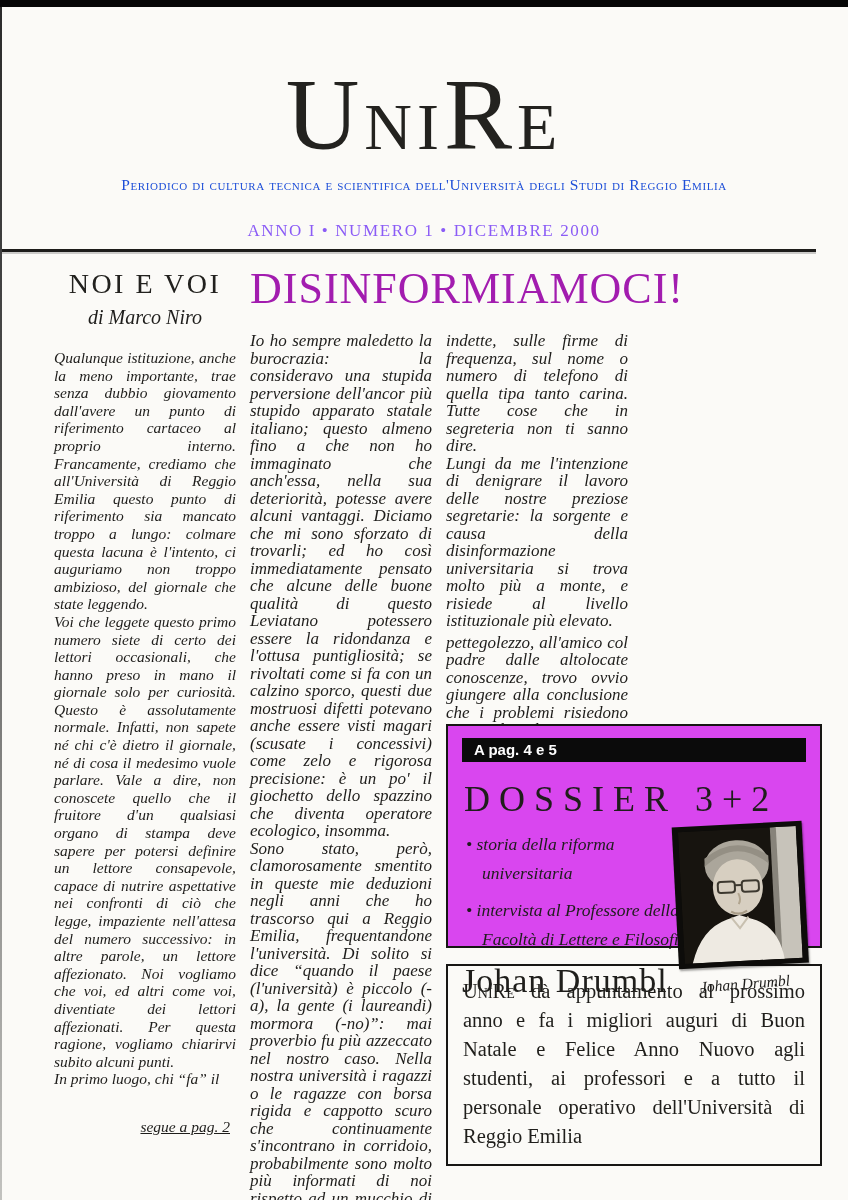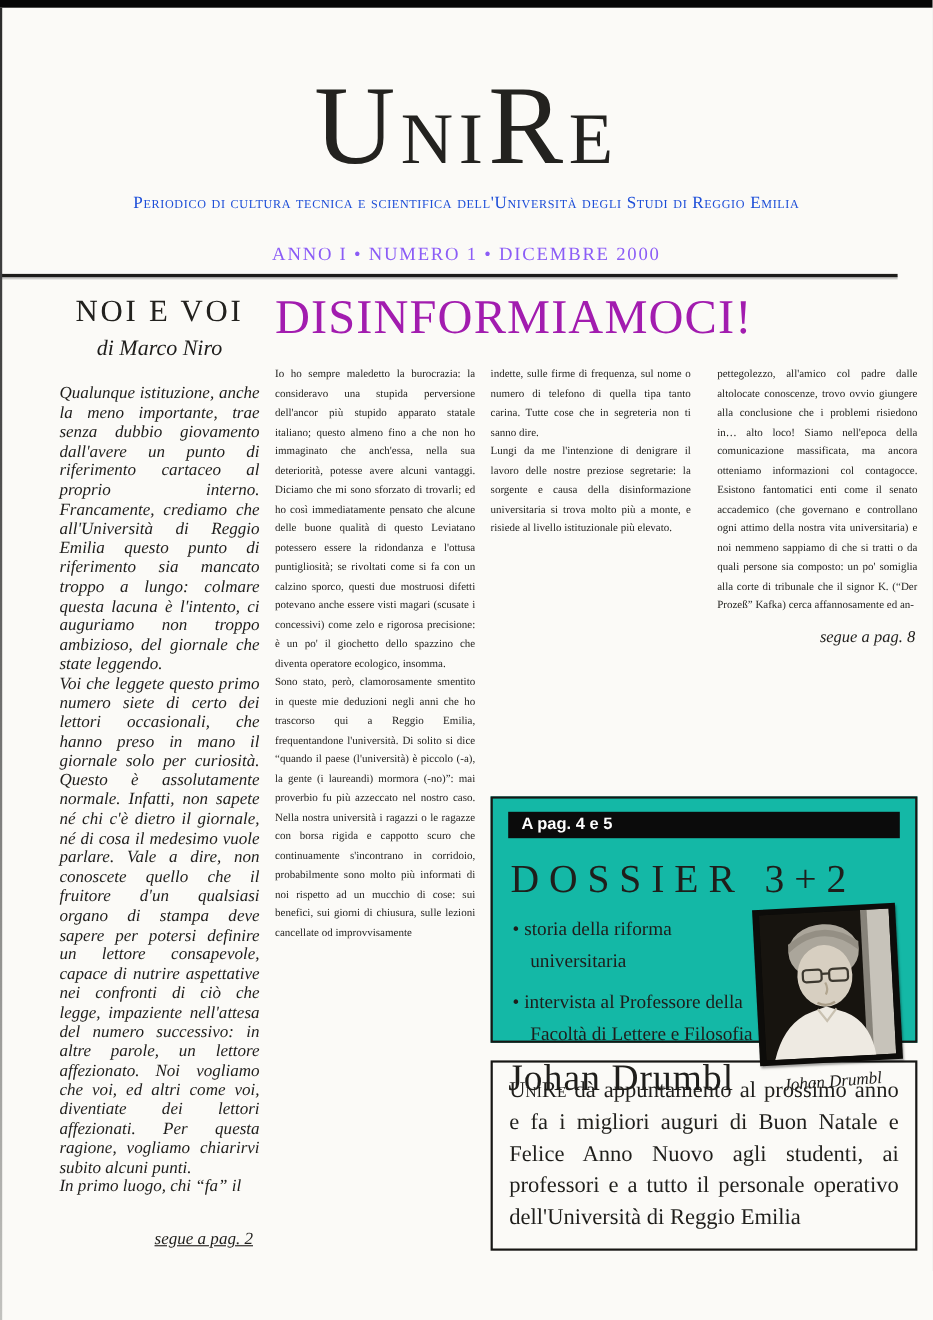--- a/index.html
+++ b/index.html
@@ -31,33 +31,33 @@
   
   .ed-title{font-size:28px;font-weight:normal;letter-spacing:2.5px;text-align:center;margin:2px 0 0;color:#22211e;}
   .byline{text-align:center;font-style:italic;font-size:20px;margin:6px 0 20px;}
   .left-col p{margin:0;font-style:italic;font-size:15.5px;line-height:17.6px;text-align:justify;font-family:Liberation Serif, serif;}
   .left-col .continuation{margin-top:30px;font-style:italic;font-size:15.5px;text-align:right;padding-right:6px;text-decoration:underline;}
 
   
   .headline{margin:0 0 20px;font-weight:normal;font-size:44px;letter-spacing:1px;line-height:1.05;color:#a21caf;}
   .columns{display:flex;gap:14px;}
   .tcol{width:182px;flex:0 0 182px;}
-  .columns p{margin:0;font-size:10px;line-height:17.5px;text-align:justify;}
+  .columns p{margin:0;font-size:17px;line-height:17.5px;text-align:justify;font-style:italic;}
   .col23{flex:1;}
-  .cols23-text{display:flex;gap:24px;height:392px;overflow:hidden;}
+  .cols23-text{display:flex;gap:4px;height:392px;overflow:hidden;flex-direction:column;}
   .continuation-main{margin-top:12px;font-style:italic;font-size:15px;text-align:right;padding-right:2px;}
 
   
   .dossier{position:relative;border:2.5px solid #171614;height:224px;box-sizing:border-box;
-    padding:12px 12px 10px 14px;background:#14b8a6;}
+    padding:12px 12px 10px 14px;background:#d946ef;}
   .pageref-bar{height:24px;line-height:24px;background:#0b0b0b;color:#fdfdfd;
     font-family:"Liberation Sans","DejaVu Sans",sans-serif;font-weight:bold;font-size:15px;
     padding-left:12px;margin-right:2px;}
   .dossier-title{margin:16px 0 0 2px;font-weight:normal;font-size:36px;letter-spacing:9px;color:#1f1e1b;}
-  .dossier ul{list-style:none;margin:10px 0 0;padding:0 0 0 4px;width:225px;}
+  .dossier ul{list-style:none;margin:10px 0 0;padding:0 0 0 4px;width:225px;font-style:italic;}
   .dossier li{font-size:17.5px;line-height:29px;margin-top:8px;padding-left:16px;text-indent:-16px;}
   .dossier li::before{content:"•\00a0 ";}
   .dossier-name{font-size:34px;margin-top:8px;letter-spacing:1px;color:#1f1e1b;}
   .photo-fig{position:absolute;right:14px;top:98px;width:130px;margin:0;transform:rotate(-3deg);}
   .photo-frame{background:#0d0c0a;padding:5px 6px;box-shadow:1px 2px 2px rgba(0,0,0,.35);}
   .photo-frame svg{display:block;width:118px;height:132px;}
   .photo-fig figcaption{font-style:italic;font-size:15.5px;text-align:center;margin-top:9px;transform:rotate(-1.5deg);}
 
   
   .promo{border:2.5px solid #171614;margin-top:16px;padding:11px 15px 13px;

